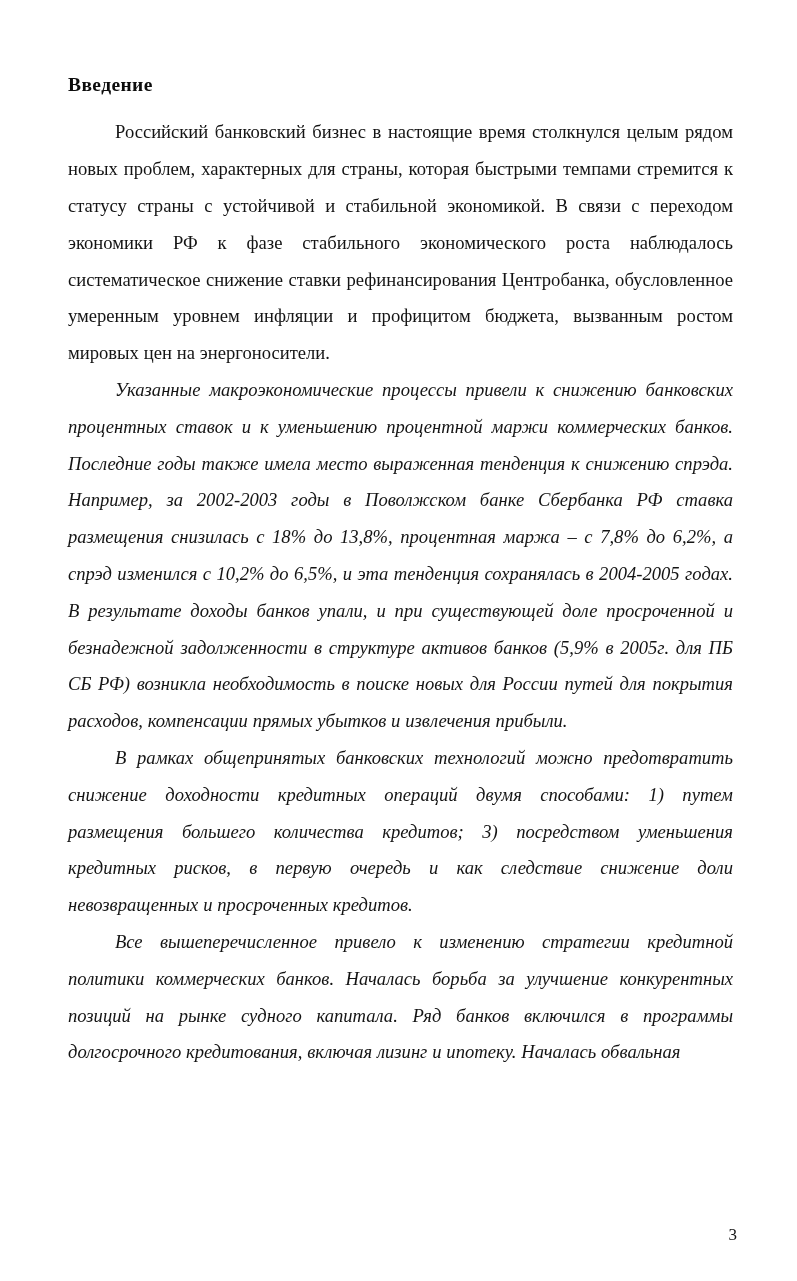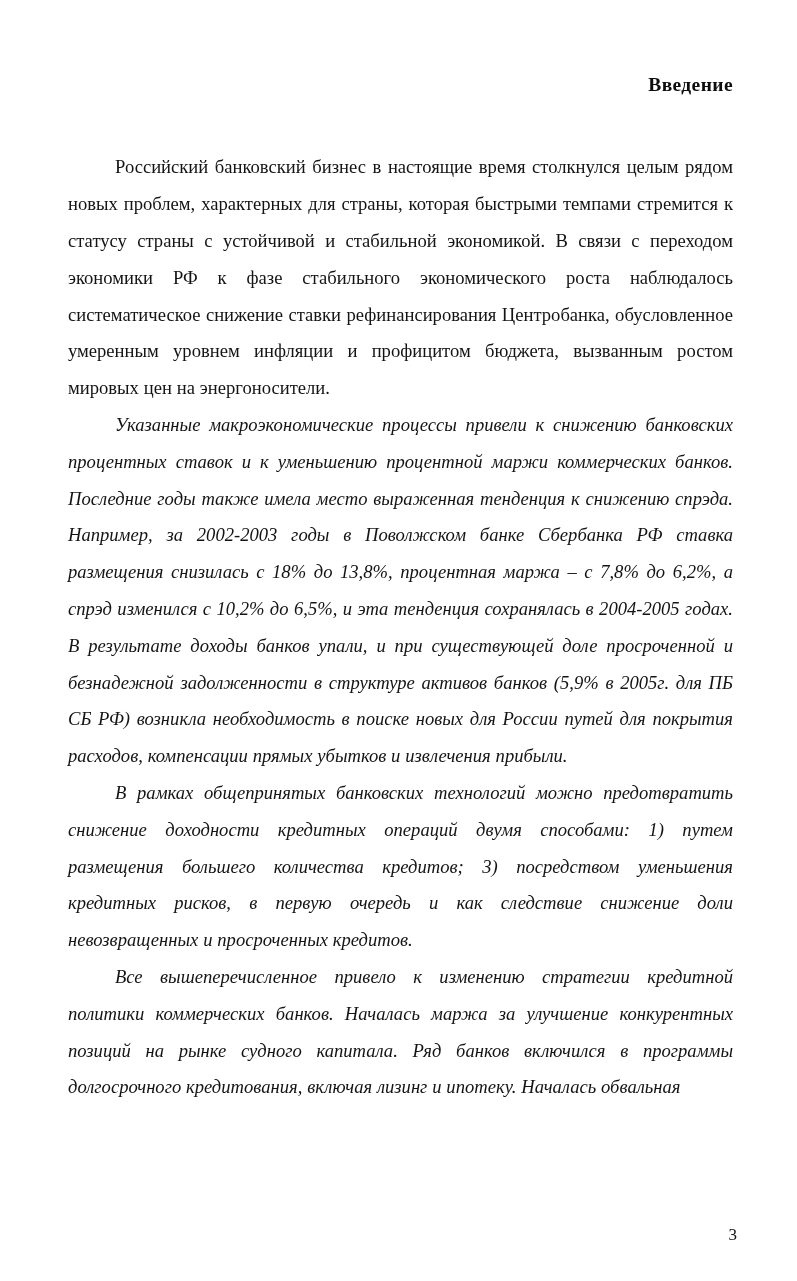--- a/index.html
+++ b/index.html
@@ -22,28 +22,28 @@
   }
   .content {
     position: absolute;
     left: 68px;
     top: 74px;
     width: 665px;
   }
   .doc-heading {
     font-size: 19.5px;
     font-weight: bold;
-    text-align: right;
+    text-align: left;
     letter-spacing: 0.4px;
     margin: 0 0 0 0;
     line-height: 1.15;
     color: #0d0d0d;
   }
   .body-block {
-    margin-top: 53px;
+    margin-top: 18px;
   }
   p.para {
     margin: 0;
     text-align: justify;
     text-justify: inter-word;
     text-indent: 47px;
     font-size: 18.6px;
     line-height: 36.8px;
     color: #141414;
     word-spacing: 0.2px;
@@ -69,20 +69,20 @@
 <div class="page">
 
   <div class="content">
 
     <h1 class="doc-heading">Введение</h1>
 
     <div class="body-block">
       <p class="para">Российский банковский бизнес в настоящие время столкнулся  целым рядом новых проблем, характерных для страны, которая быстрыми темпами стремится к статусу страны с устойчивой и стабильной экономикой. В связи с переходом экономики РФ к фазе стабильного экономического роста наблюдалось систематическое снижение ставки рефинансирования Центробанка, обусловленное умеренным уровнем инфляции и профицитом бюджета, вызванным ростом мировых цен на энергоносители.</p>
       <p class="para">Указанные макроэкономические процессы привели к снижению банковских процентных ставок и к уменьшению процентной маржи коммерческих банков. Последние годы также имела место выраженная тенденция к снижению спрэда. Например, за 2002-2003 годы в Поволжском банке Сбербанка РФ ставка размещения снизилась с 18% до 13,8%, процентная маржа – с 7,8% до 6,2%, а спрэд изменился с 10,2% до 6,5%, и эта тенденция сохранялась в 2004-2005 годах. В результате доходы банков упали, и при существующей доле просроченной и безнадежной задолженности в структуре активов банков (5,9% в 2005г. для ПБ СБ РФ) возникла необходимость в поиске новых для России путей для покрытия расходов, компенсации прямых убытков и извлечения прибыли.</p>
       <p class="para">В рамках общепринятых банковских технологий можно предотвратить снижение доходности кредитных операций двумя способами: 1) путем размещения большего количества кредитов; 3) посредством уменьшения кредитных рисков, в первую очередь и как следствие снижение доли невозвращенных и просроченных кредитов.</p>
-      <p class="para">Все вышеперечисленное привело к изменению стратегии кредитной политики коммерческих банков. Началась маржа за улучшение конкурентных позиций на рынке судного капитала. Ряд банков включился в программы долгосрочного кредитования, включая лизинг и ипотеку. Началась обвальная</p>
+      <p class="para">Все вышеперечисленное привело к изменению стратегии кредитной политики коммерческих банков. Началась борьба за улучшение конкурентных позиций на рынке судного капитала. Ряд банков включился в программы долгосрочного кредитования, включая лизинг и ипотеку. Началась обвальная</p>
     </div>
 
   </div>
 
   <div class="page-number">3</div>
 
 </div>
 
 </body></html>

